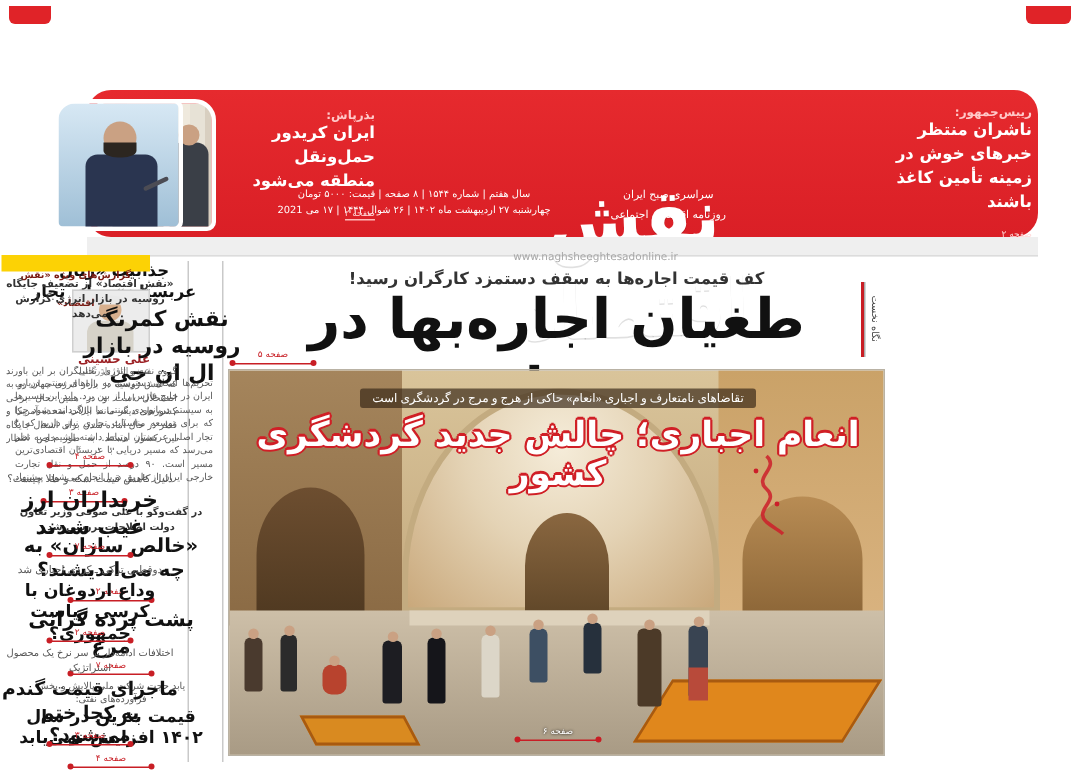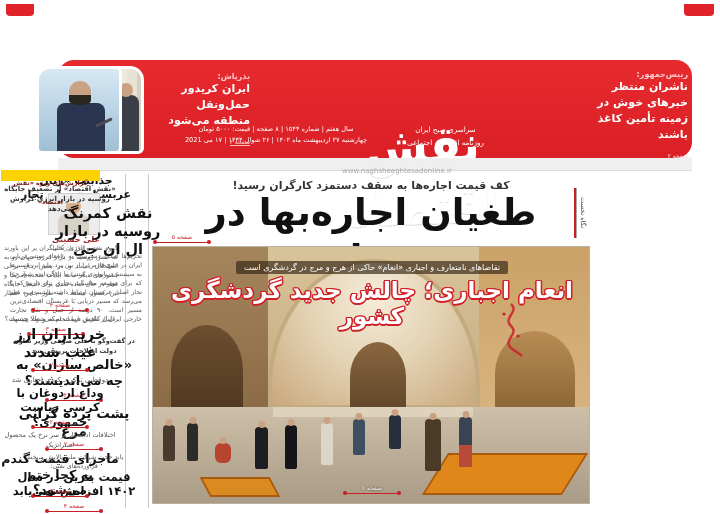--- a/index.html
+++ b/index.html
@@ -58,21 +58,21 @@
   #photo{left:152px;top:246px;width:438px;height:258px;background:linear-gradient(180deg,#d9c49a,#b89a6e);border:1px solid #b9b2a4;box-sizing:border-box;overflow:hidden;}
   #ph-wall-l{left:0;top:0;width:115px;height:170px;background:linear-gradient(180deg,#a5855c,#8a6a44);}
   #ph-wall-r{right:0;top:0;width:110px;height:170px;background:linear-gradient(180deg,#caa268,#d9b380);}
   .small-arch{position:absolute;border-radius:50% 50% 0 0;background:linear-gradient(180deg,#6d4e30,#4e3820);}
   #ph-arch{left:115px;top:12px;width:212px;height:150px;border-radius:50% 50% 0 0 / 85% 85% 0 0;background:radial-gradient(ellipse at 50% 25%,#f5ecd9 0%,#e4d3b5 45%,#c9a87b 100%);border:4px solid #c3ab80;box-sizing:border-box;}
   #ph-arch-door{left:197px;top:95px;width:56px;height:70px;border-radius:50% 50% 0 0;background:linear-gradient(180deg,#8a6740,#5f4628);}
   #ph-floor{left:0;top:160px;width:438px;height:98px;background:linear-gradient(180deg,#cdbfa8,#a89a84);}
   .carpet{position:absolute;background:#e0871c;border:2px solid #a85a10;box-sizing:border-box;}
   .person{position:absolute;border-radius:4px 4px 2px 2px;}
   .person::before{content:"";position:absolute;top:-6px;left:50%;transform:translateX(-50%);width:7px;height:7px;border-radius:50%;background:#caa183;}
-  #ph-caption{left:0;top:8px;width:438px;text-align:center;}
+  #ph-caption{left:0;top:8px;width:438px;text-align:center;font-family:Liberation Serif, serif;}
   #ph-caption span{font-size:8px;color:#fff;background:rgba(55,38,22,.68);padding:2px 8px;border-radius:2px;}
   #ph-headline{left:0;top:30px;width:438px;text-align:center;font-size:23px;font-weight:900;color:#fff;
     text-shadow:-1.5px 0 #d01f26,1.5px 0 #d01f26,0 -1.5px #d01f26,0 1.5px #d01f26,-1px -1px #d01f26,1px 1px #d01f26,1px -1px #d01f26,-1px 1px #d01f26;}
   #ph-pmark{left:191px;top:238px;}
   #ph-pmark .lbl{color:#fff;text-shadow:0 0 2px #000;}
 
   
   #lead-kicker{left:152px;top:178px;width:438px;font-size:11px;}
   #lead-headline{left:152px;top:190px;width:438px;font-size:37px;font-weight:900;letter-spacing:-1px;}
   #lead-pmark{left:154px;top:234px;}

